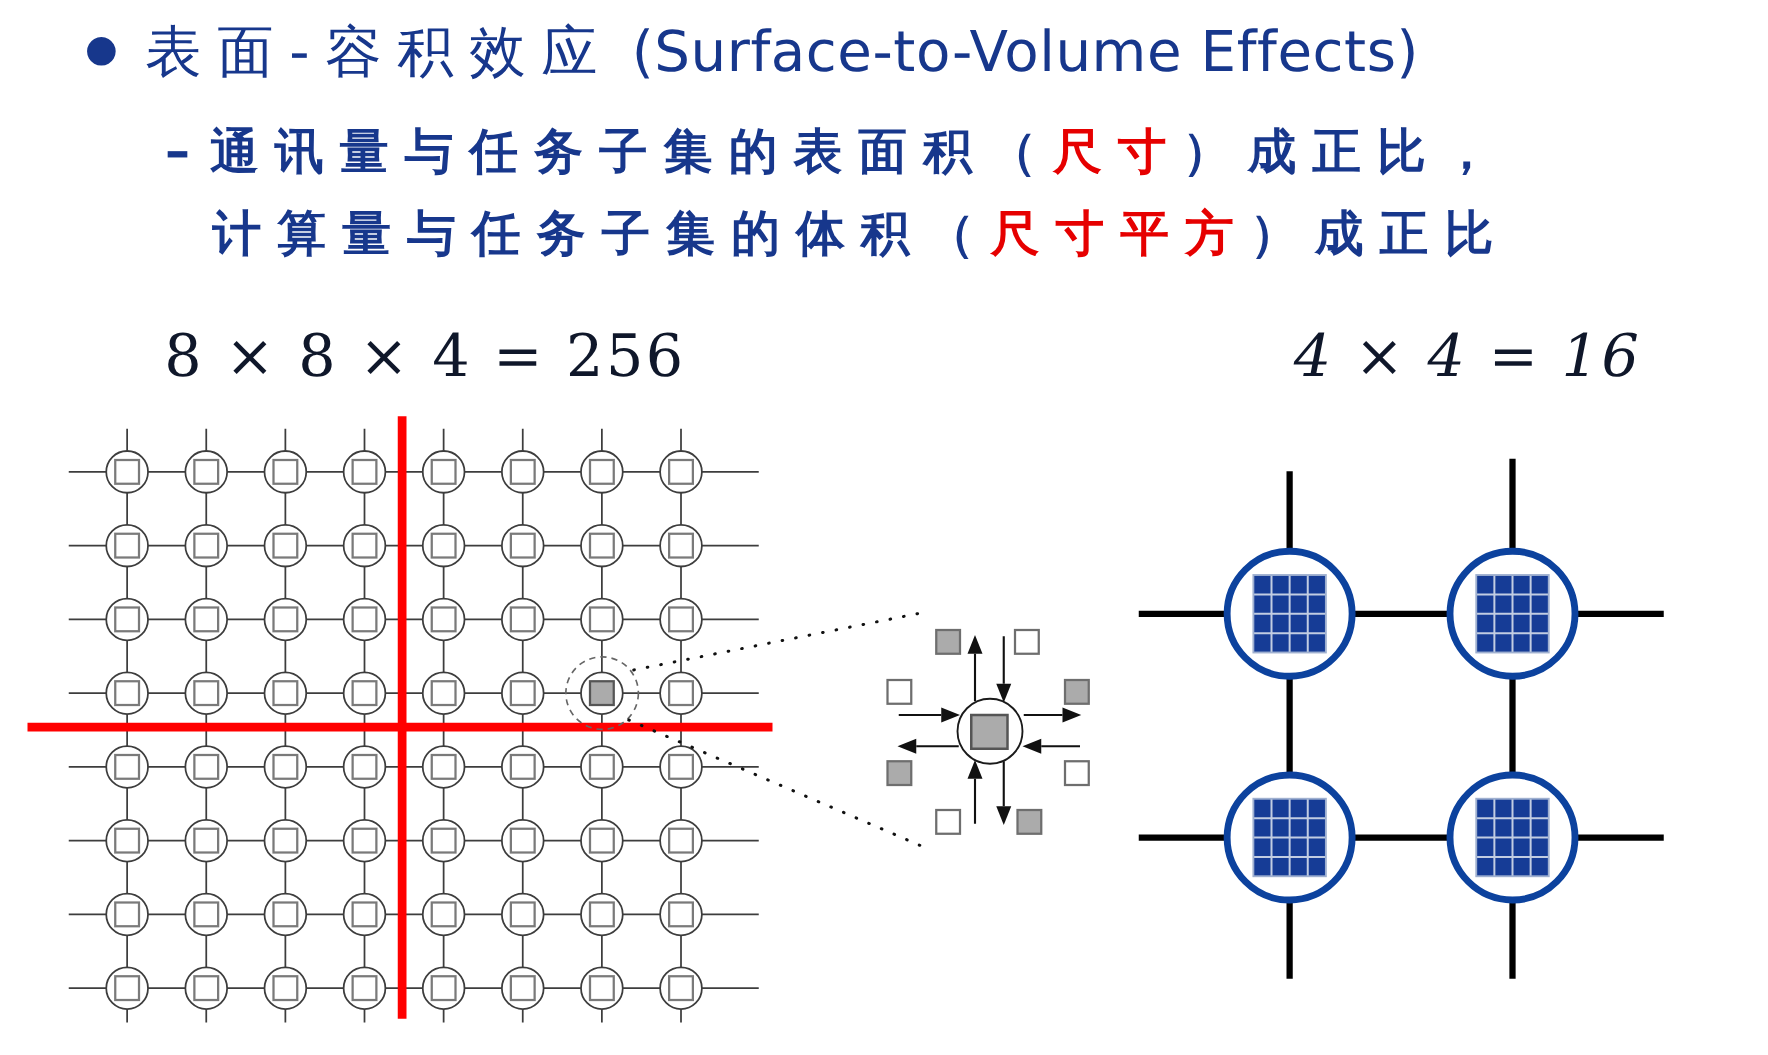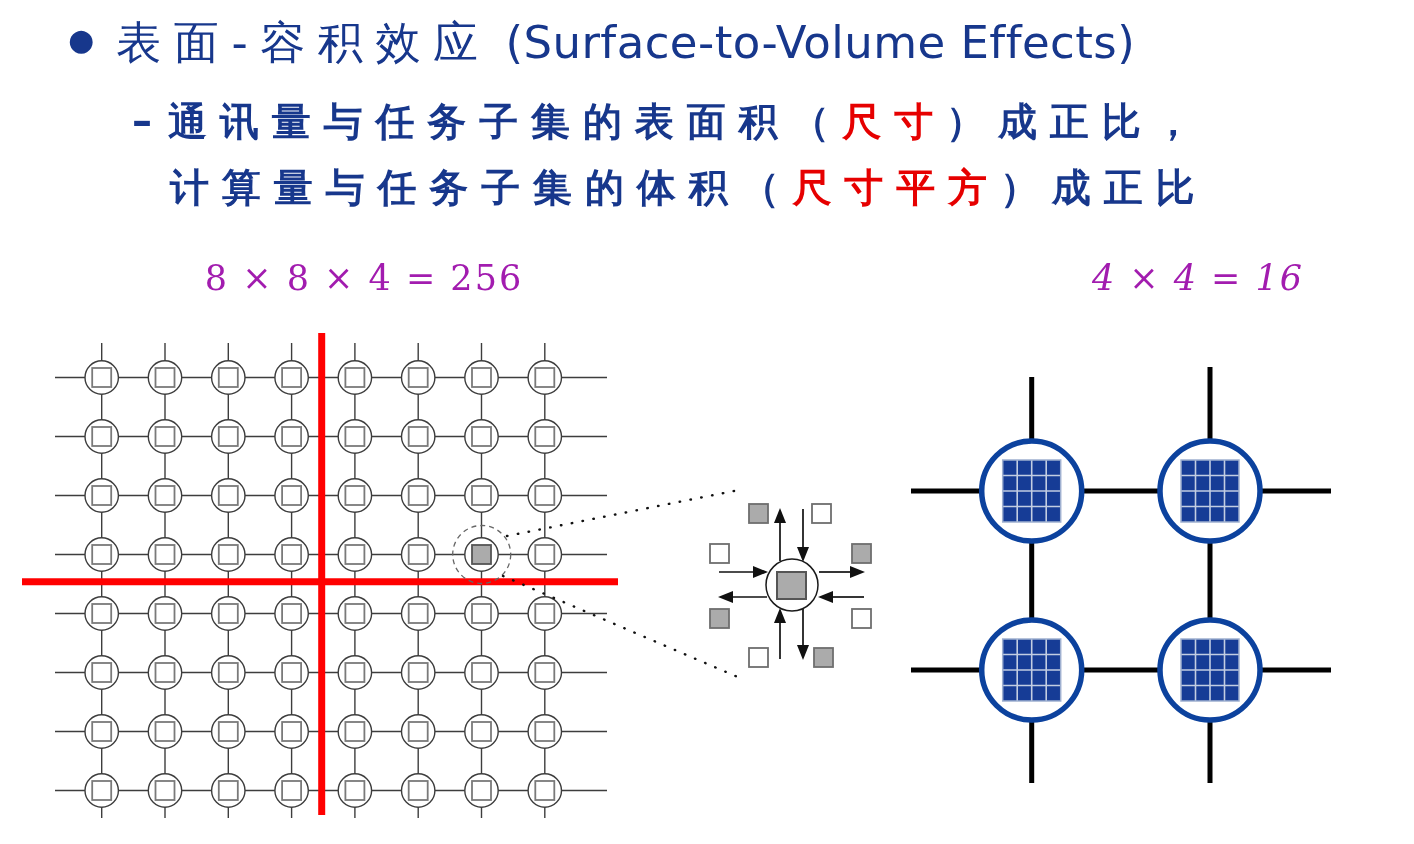--- a/index.html
+++ b/index.html
@@ -15,21 +15,21 @@
   .title-zh{font-size:45px;letter-spacing:0.28em;font-weight:500;}
   .title-en{font-size:45px;letter-spacing:0.01em;font-weight:500;}
   .sub-line{position:absolute;white-space:nowrap;color:#17378c;line-height:66px;}
   .sub-line .dash{font-size:40px;font-weight:700;margin-right:16px;letter-spacing:0;}
   .seg{font-size:39px;font-weight:600;letter-spacing:0.33em;}
   .seg.red{color:#e60000;}
   .line2{left:132px;top:88px;}
   .line3{left:170px;top:155px;}
   .formula{
     position:absolute;top:258px;font-family:"DejaVu Serif", serif;
-    color:#a21caf;font-size:35px;letter-spacing:2px;text-align:center;white-space:nowrap;margin-left:24px;
+    color:#0f172a;font-size:47px;letter-spacing:2px;text-align:center;white-space:nowrap;
   }
   .formula-left{left:128px;width:424px;}
   .formula-right{left:1002px;width:344px;font-style:italic;}
   #diagram-svg{position:absolute;left:0;top:330px;}
 </style>
 </head>
 <body>
 
 <div class="slide">
 

